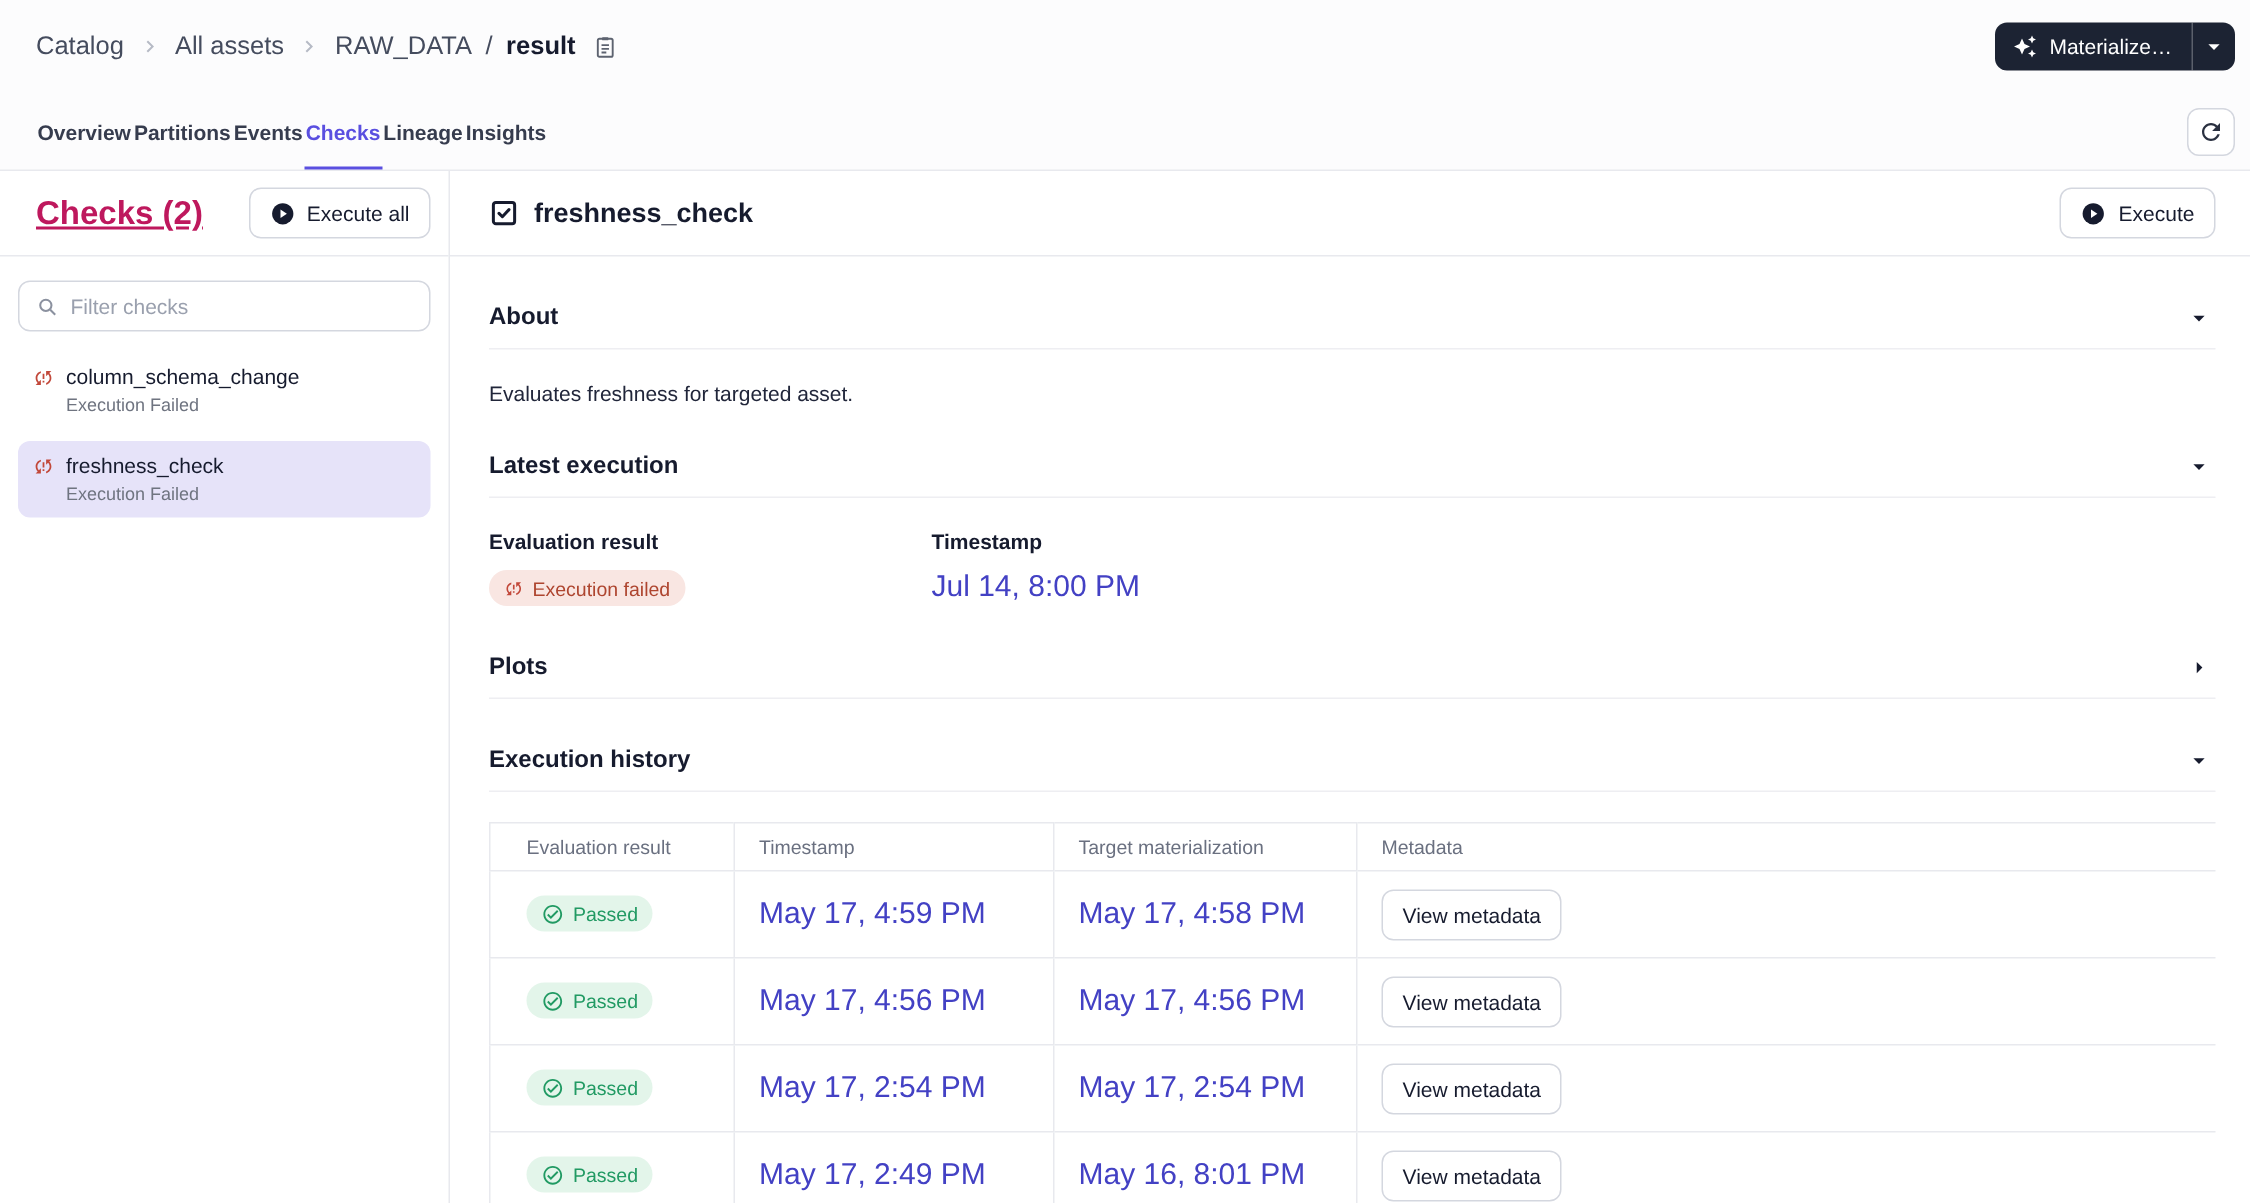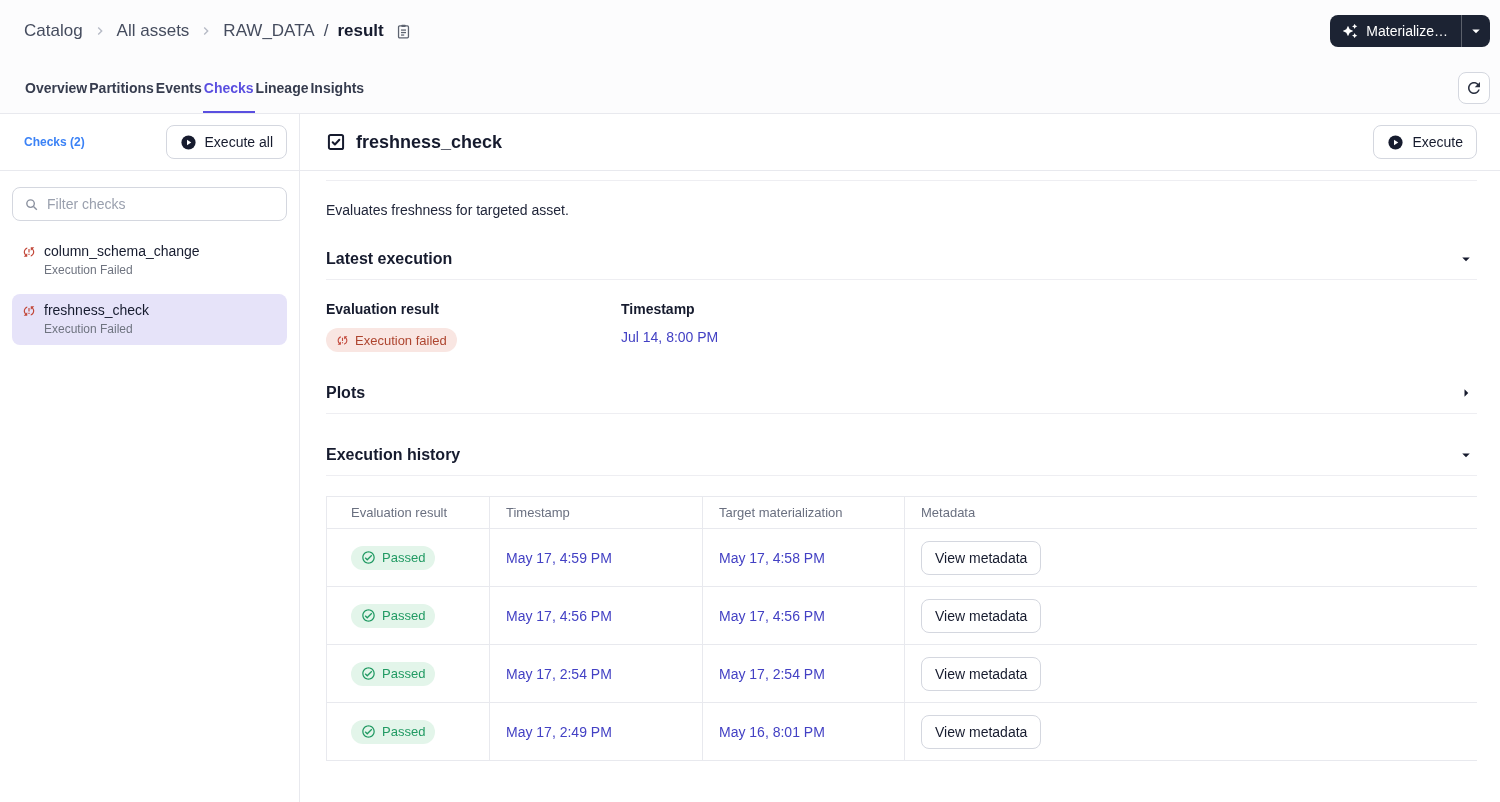--- a/index.html
+++ b/index.html
@@ -26,21 +26,21 @@
   .tab.active { color: var(--accent, #5a4fe0); border-bottom-color: var(--accent, #5a4fe0); }
   .icon-btn { margin-left: auto; align-self: center; width: 32px; height: 32px; border: 1px solid #d4d7df; border-radius: 8px; background: #fff; display: flex; align-items: center; justify-content: center; cursor: pointer; }
 
   
   .body { display: flex; height: 688px; }
   .sidebar { width: 300px; flex: 0 0 300px; border-right: 1px solid var(--border, #e8e9ee); }
   .main { flex: 1; min-width: 0; }
 
   
   .sidebar-header { height: 57px; display: flex; align-items: center; justify-content: space-between; padding: 0 12px 0 24px; border-bottom: 1px solid var(--border, #e8e9ee); }
-  .sidebar-title { font-size: 12px; font-weight: 700; color: #3b82f6; }
+  .sidebar-title { font-size: 22px; font-weight: 700; color: #be185d; text-decoration: underline; }
   .btn { display: inline-flex; align-items: center; gap: 8px; height: 32px; padding: 16px 13px; border: 1px solid #d4d7df; border-radius: 8px; background: #fff; font-family: inherit; font-size: 14px; color: #161b2e; cursor: pointer; white-space: nowrap; }
   .btn-sm { height: 30px; }
   .sidebar-filter { padding: 16px 12px 12px; }
   .filter-input { display: flex; align-items: center; gap: 8px; height: 34px; border: 1px solid #d4d7df; border-radius: 8px; padding: 0 11px; background: #fff; }
   .filter-input input { flex: 1; border: none; outline: none; background: transparent; font-family: inherit; font-size: 14px; color: #161b2e; }
   .filter-input input::placeholder { color: #9aa0ae; }
   .check-list { padding: 2px 0; }
   .check-item { margin: 0 12px 8px; padding: 8px 10px 9px; border-radius: 8px; cursor: pointer; }
   .check-item.selected { background: var(--selected-bg, #e6e3f9); }
   .check-item-row { display: flex; align-items: flex-end; gap: 8px; }
@@ -56,21 +56,21 @@
   .caret-btn { background: none; border: none; cursor: pointer; display: flex; align-items: center; padding: 2px; }
   .section-divider { border: none; border-top: 1px solid #eeeef2; margin-top: 9px; }
   .about-text { font-size: 14px; color: #21263a; margin-top: 21px; }
 
   .latest-grid { display: flex; margin-top: 21px; }
   .latest-col-1 { width: 295px; flex: 0 0 295px; }
   .field-label { font-size: 14px; font-weight: 700; color: #161b2e; margin-bottom: 11px; }
   .pill { display: inline-flex; align-items: center; gap: 6px; height: 24px; padding: 0 10px; border-radius: 12px; font-size: 13px; }
   .pill-failed { background: var(--danger-bg, #f9e6e2); color: var(--danger-text, #ae452f); }
   .pill-passed { background: var(--success-bg, #e3f5ea); color: var(--success, #219a63); }
-  .tlink { font-size: 14px; color: var(--link, #4341c4); text-decoration: none; cursor: pointer; }
+  .tlink { font-size: 20px; color: var(--link, #4341c4); text-decoration: none; cursor: pointer; }
 
   
   .history-table { width: 100%; margin-top: 20px; border-collapse: collapse; table-layout: fixed; border-top: 1px solid var(--border, #e8e9ee); border-left: 1px solid var(--border, #e8e9ee); }
   .history-table col.c1 { width: 163px; }
   .history-table col.c2 { width: 213px; }
   .history-table col.c3 { width: 202px; }
   .history-table th { height: 32px; font-size: 13px; font-weight: 400; color: #6a7080; text-align: left; padding: 0 0 0 16px; border-bottom: 1px solid var(--border, #e8e9ee); }
   .history-table td { height: 58px; padding: 0 0 0 16px; border-bottom: 1px solid var(--border, #e8e9ee); vertical-align: middle; margin-left: 20px; }
   .history-table th:first-child, .history-table td:first-child { padding-left: 24px; }
   .history-table th + th, .history-table td + td { border-left: 1px solid var(--border, #e8e9ee); }
@@ -219,20 +219,30 @@
                 <circle cx="12" cy="12" r="10" fill="#161b2e"></circle>
                 <path d="M9.9 8l6 4-6 4z" fill="#fff"></path>
               </svg>
           </span>
           <span>Execute</span>
         </button>
       </div>
 
       <div class="main-content">
 
+        <div class="section-head">
+          <span class="section-title">About</span>
+          <button class="caret-btn">
+            <span>
+              <svg width="18" height="18" viewBox="0 0 24 24" fill="#161b2e">
+                  <path d="M7 10l5 5 5-5z"></path>
+                </svg>
+            </span>
+          </button>
+        </div>
         <hr class="section-divider">
         <p class="about-text">Evaluates freshness for targeted asset.</p>
 
         <div class="section-head">
           <span class="section-title">Latest execution</span>
           <button class="caret-btn">
             <span>
               <svg width="18" height="18" viewBox="0 0 24 24" fill="#161b2e">
                   <path d="M7 10l5 5 5-5z"></path>
                 </svg>

